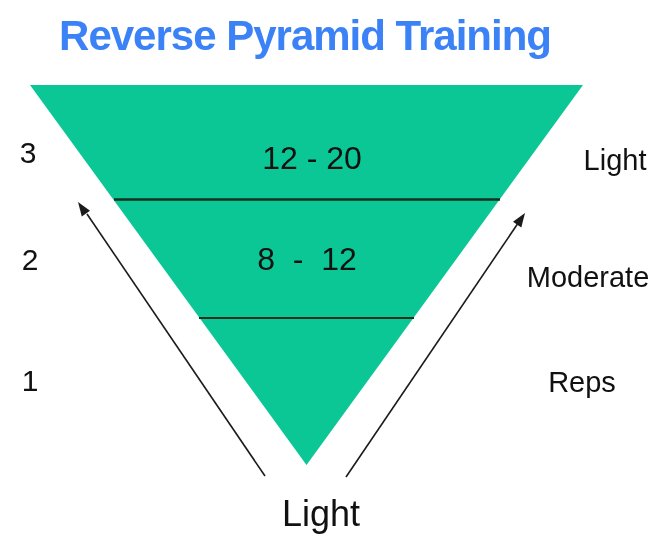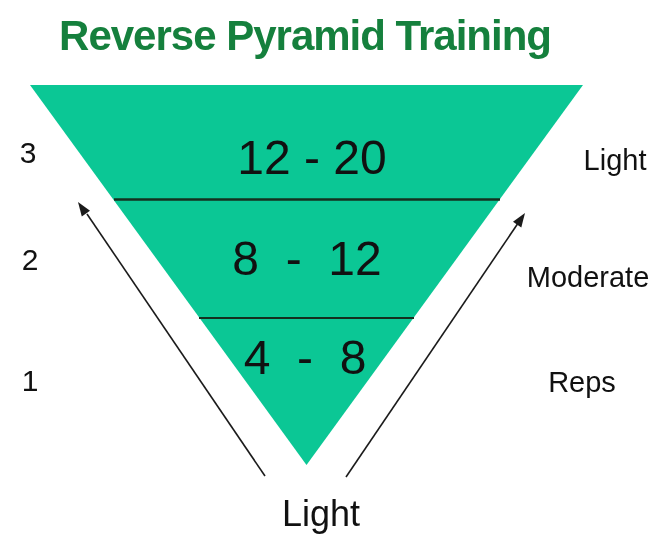--- a/index.html
+++ b/index.html
@@ -15,37 +15,37 @@
   .title {
     position: absolute;
     left: 305px;
     top: 36px;
     transform: translate(-50%, -50%);
     margin: 0;
     font-size: 42px;
     font-weight: bold;
     letter-spacing: -1px;
     white-space: pre;
-    color: #15803d;
+    color: #3b82f6;
   }
   .diagram-svg {
     position: absolute;
     left: 0;
     top: 0;
     width: 661px;
     height: 544px;
   }
   .lbl {
     position: absolute;
     transform: translate(-50%, -50%);
     white-space: pre;
     color: #111111;
     line-height: 1;
   }
-  .rep-range { font-size: 48px; }
+  .rep-range { font-size: 32px; }
   #reps-tier3 { left: 312px; top: 158px; }
   #reps-tier2 { left: 307px; top: 259px; }
   #reps-tier1 { left: 305px; top: 358px; }
 
   .set-num { font-size: 30px; }
   #set-tier3 { left: 28px;  top: 153px; }
   #set-tier2 { left: 30px;  top: 260px; }
   #set-tier1 { left: 30px;  top: 381px; }
 
   .weight-level { font-size: 29px; }
@@ -82,21 +82,20 @@
       <polygon points="525,213 521.3,227.4 513,221.8" fill="#1b1b1b"></polygon>
     </g>
   </svg>
 
   <div class="lbl set-num" id="set-tier3">3</div>
   <div class="lbl set-num" id="set-tier2">2</div>
   <div class="lbl set-num" id="set-tier1">1</div>
 
   <div class="lbl rep-range" id="reps-tier3">12 - 20</div>
   <div class="lbl rep-range" id="reps-tier2">8  -  12</div>
-  <div class="lbl rep-range" id="reps-tier1">4  -  8</div>
 
   <div class="lbl weight-level" id="weight-tier3">Light</div>
   <div class="lbl weight-level" id="weight-tier2">Moderate</div>
   <div class="lbl weight-level" id="weight-tier1">Reps</div>
 
   <div class="lbl axis-label" id="axis-reps">Light</div>
 
 </div>
 
 </body></html>

